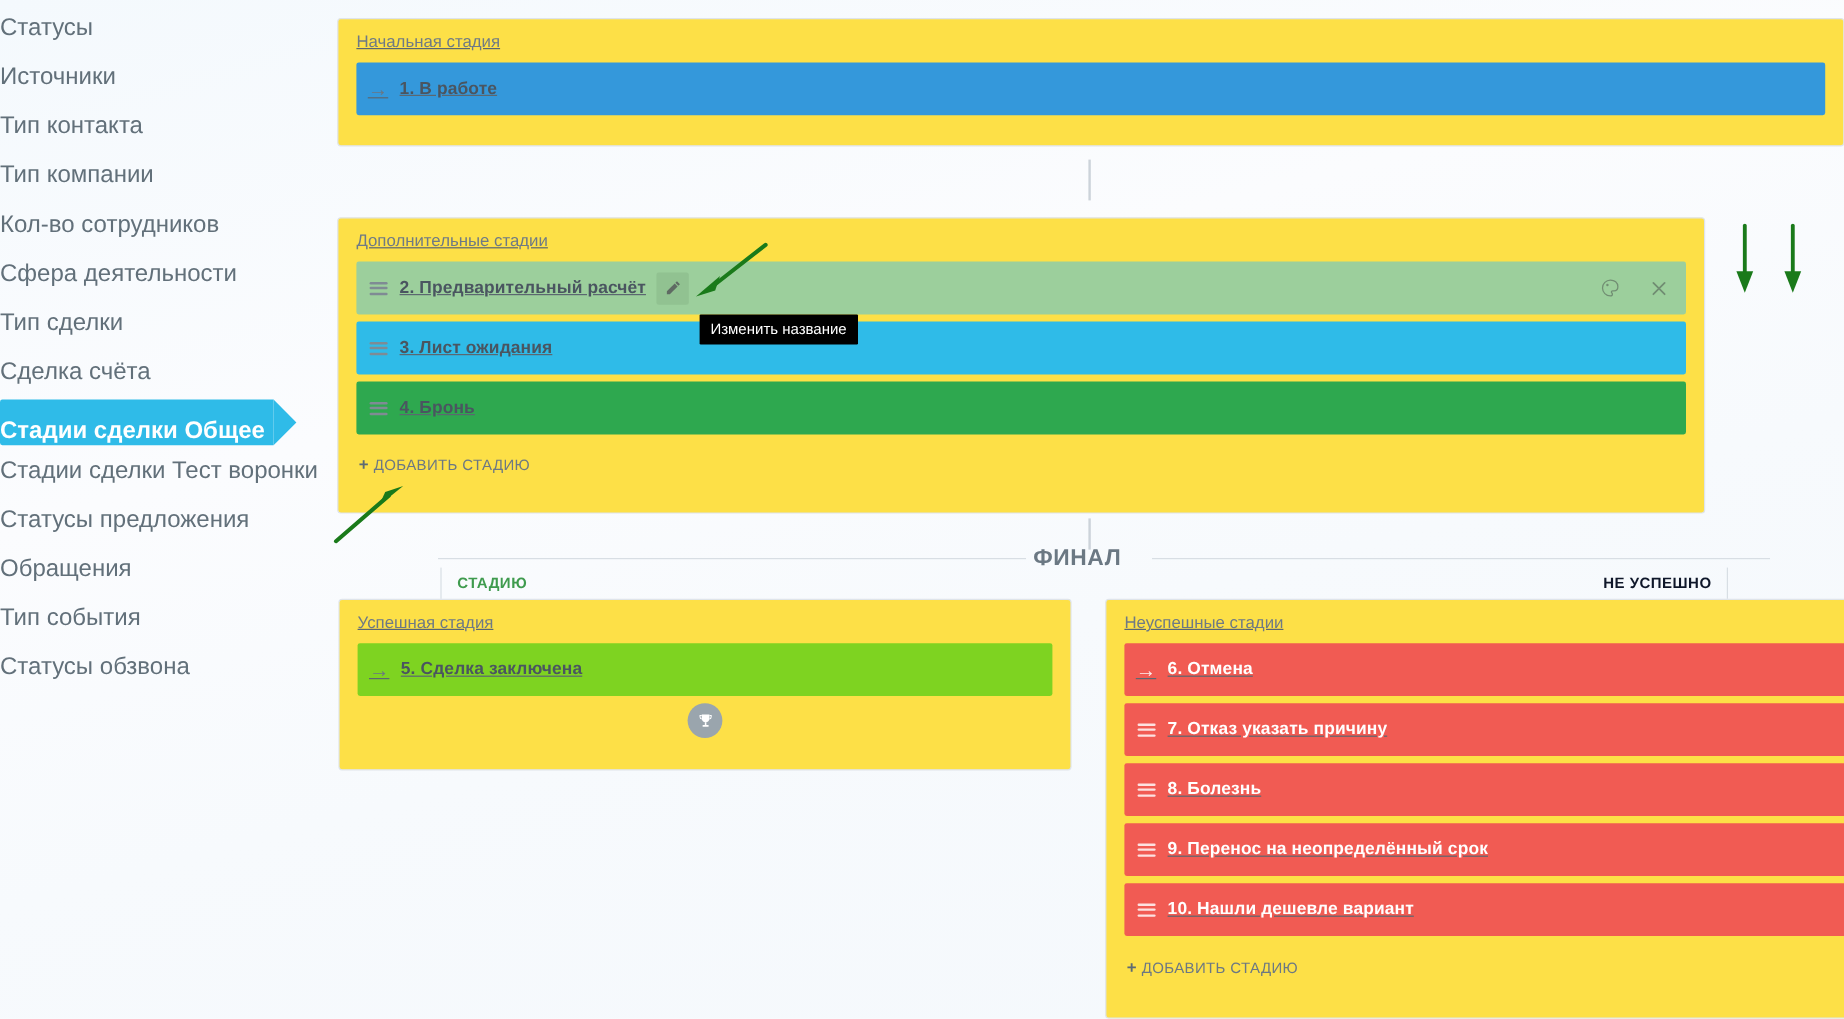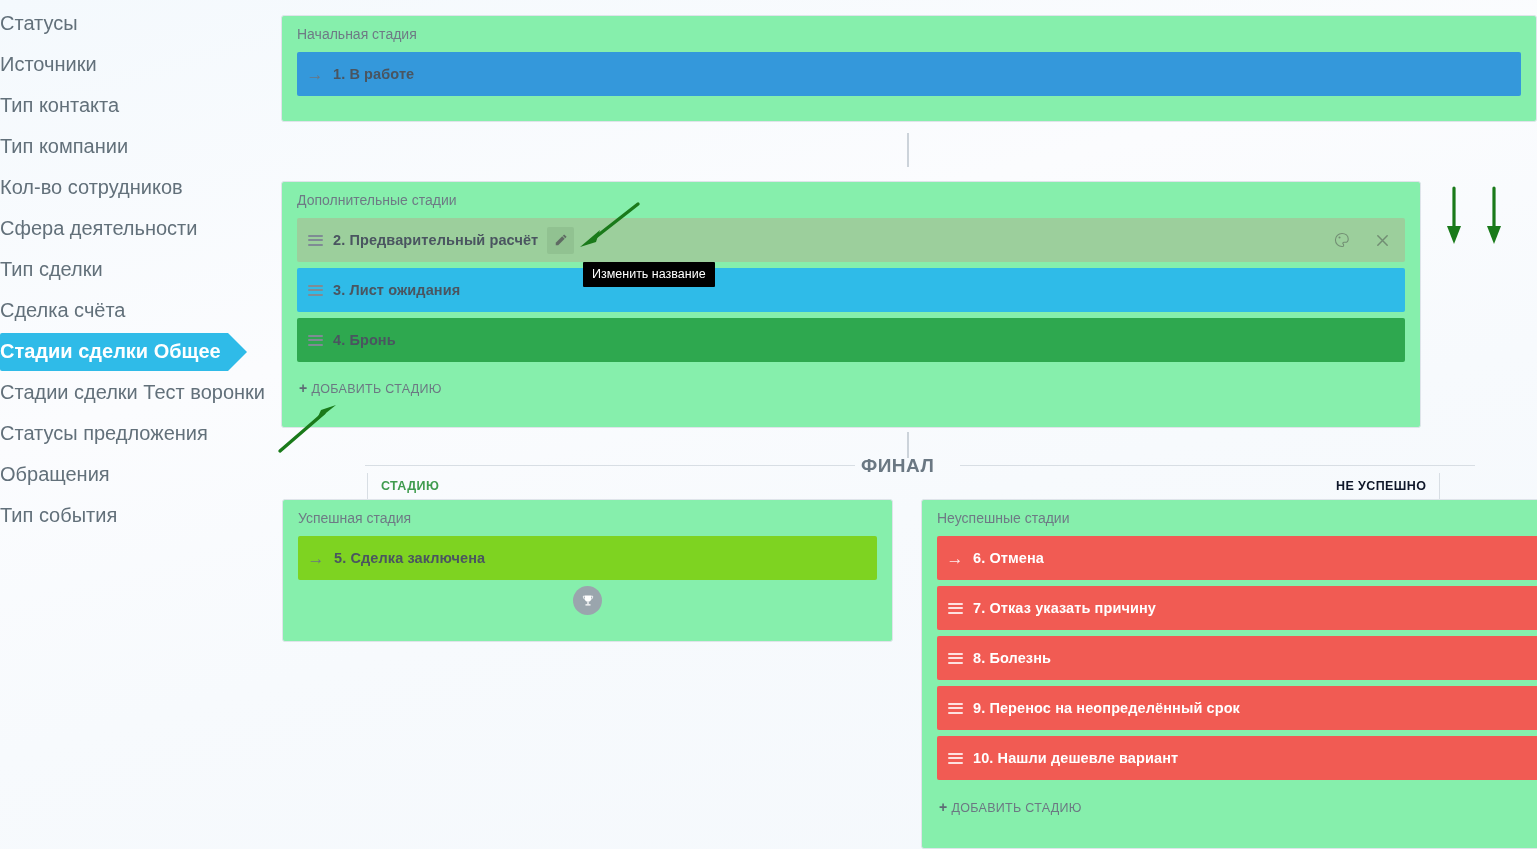--- a/index.html
+++ b/index.html
@@ -34,40 +34,42 @@
     white-space: nowrap;
   }
   .side-item.active {
     position: relative;
     background: #2fbbe8;
     color: #ffffff;
     font-weight: bold;
     width: 228px;
     height: 38px;
     border-radius: 2px 0 0 2px;
+    align-items: flex-end;
   }
   .side-item.active::after {
     content: "";
     position: absolute;
     right: -19px;
     top: 0;
     width: 0;
     height: 0;
     border-top: 19px solid transparent;
     border-bottom: 19px solid transparent;
     border-left: 19px solid #2fbbe8;
   }
 
   
   .panel {
     position: absolute;
-    background: #86efac;
+    background: #fde047;
     border: 1px solid #dfe4ea;
     border-radius: 3px;
     box-sizing: border-box;
+    text-decoration: underline;
   }
   .panel-label {
     font-size: 14px;
     color: #6e7a85;
     padding: 10px 0 6px 15px;
   }
   .connector {
     position: absolute;
     width: 2px;
     background: #ccd3da;
@@ -272,20 +274,23 @@
       </div>
     <div class="side-item">
         <span>Статусы предложения</span>
       </div>
     <div class="side-item">
         <span>Обращения</span>
       </div>
     <div class="side-item">
         <span>Тип события</span>
       </div>
+    <div class="side-item">
+        <span>Статусы обзвона</span>
+      </div>
   </div>
 </div>
 
 <div class="panel" style="left:281px; top:15px; width:1256px; height:107px;">
   <div class="panel-label">Начальная стадия</div>
   <div class="stage dark-text" style="background:#3498db; height:44px; margin:4px 15px 0 15px;">
     <span class="handle">
         <span class="arrow-ic">→</span>
       </span>
     <span class="title">1. В работе</span>

